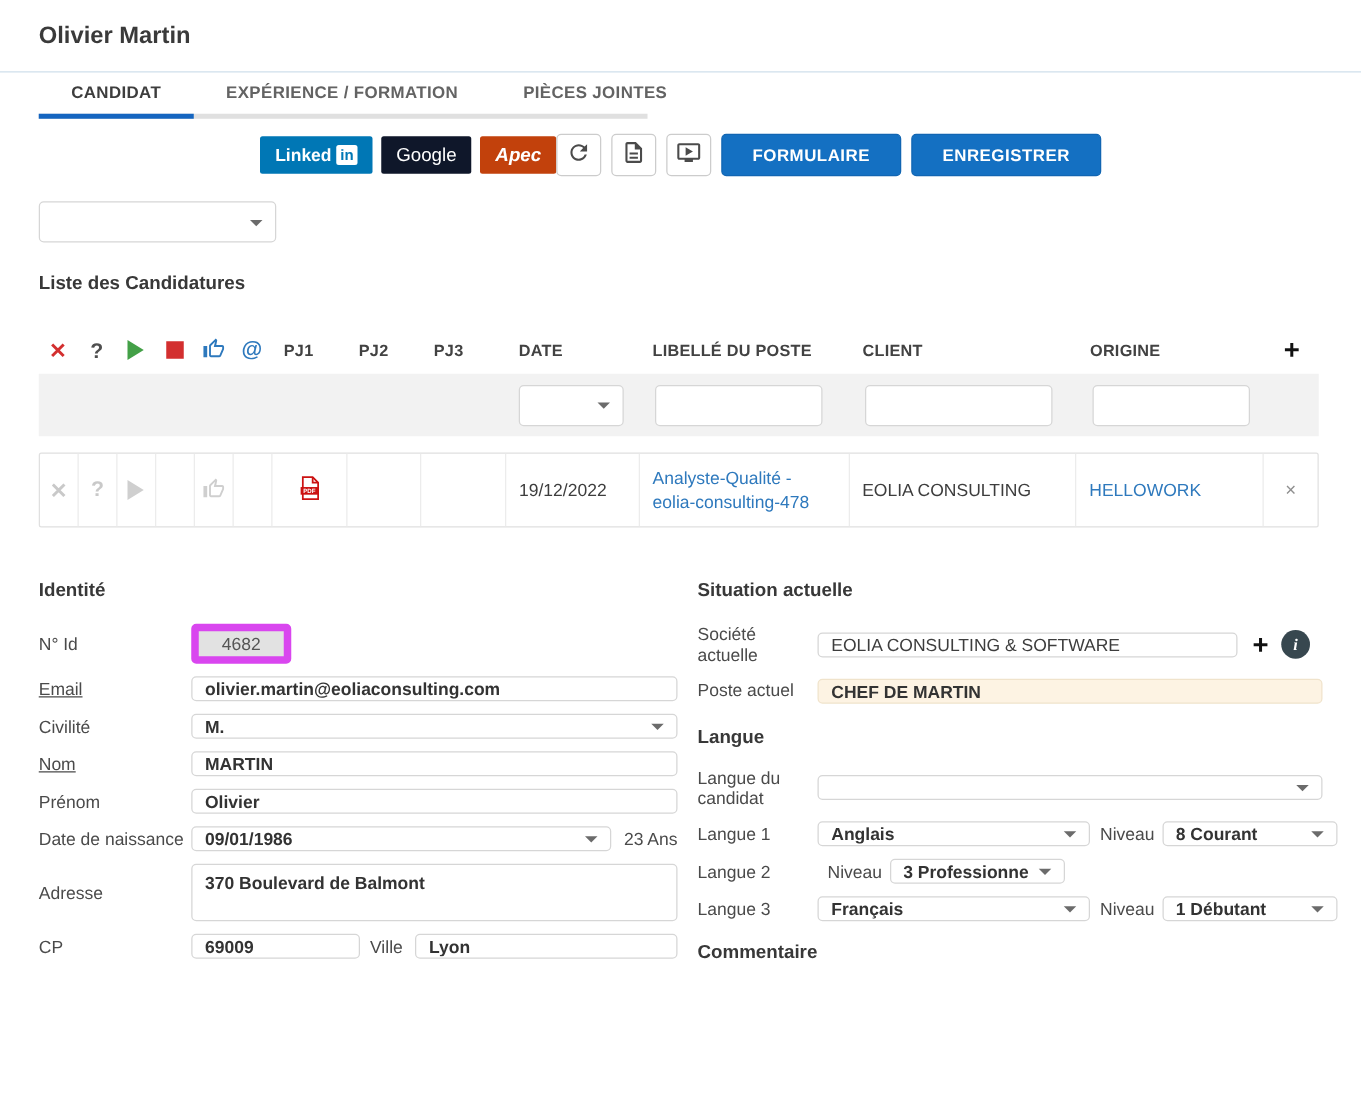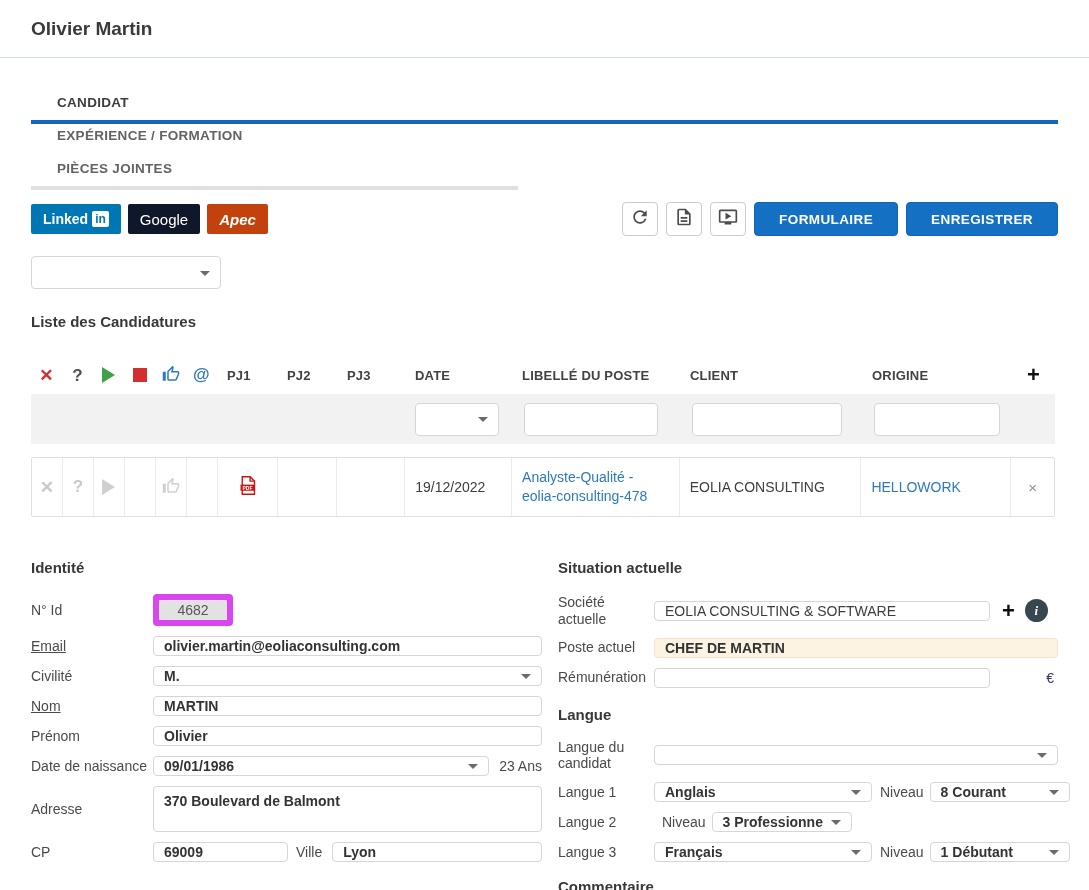--- a/index.html
+++ b/index.html
@@ -5,28 +5,28 @@
   * { box-sizing: border-box; margin: 0; padding: 0; }
   html,body { width:1089px; height:890px; overflow:hidden; background:#fff;
     font-family:"Liberation Sans", sans-serif; color:#3d3d3d; }
   .page { padding:0 31px; }
 
   
   .titlebar { height:58px; display:flex; align-items:center; border-bottom:1px solid #cfe0ec; margin:0 -31px; padding:0 31px; }
   .titlebar h1 { font-size:19px; font-weight:bold; color:#3a3a3a; }
 
   
-  .tabbar { margin-top:29px; position:relative; display:flex;flex-direction:column; }
+  .tabbar { position:relative; display:flex; }
   .tabbar .baseline { position:absolute; left:0; bottom:-4px; width:487px; height:4px; background:#e0e0e0; }
   .tab { font-size:13.5px; font-weight:bold; letter-spacing:.3px; color:#636363; padding:8px 26px 10px; position:relative; cursor:pointer; white-space:nowrap; }
   .tab.active { color:#3d3d3d; }
   .tab.active::after { content:""; position:absolute; left:0; right:0; bottom:-4px; height:4px; background:#1565c0; z-index:2; }
 
   
-  .actions-row { margin-top:16px; display:flex; justify-content:space-between; align-items:center; }
+  .actions-row { margin-top:16px; display:flex; justify-content:center; align-items:center; }
   .social { display:flex; gap:7px; }
   .sbtn { height:30px; border:none; border-radius:2px; color:#fff; font-weight:bold; font-size:14px; padding:0 12px; display:flex; align-items:center; gap:4px; cursor:pointer; font-family:"Liberation Sans",sans-serif; }
   .sbtn.linkedin { background:#0077b5; }
   .sbtn.linkedin .in-badge { background:#fff; color:#0077b5; border-radius:2px; font-size:12px; padding:1px 3px; font-weight:bold; }
   .sbtn.google { background:#0f172a; font-weight:normal; font-size:15px; }
   .sbtn.apec { background:#c2410c; font-style:italic; font-size:15px; }
   .right-actions { display:flex; gap:8px; align-items:center; }
   .icon-btn { width:36px; height:34px; background:#fff; border:1px solid #ccc; border-radius:4px; display:flex; align-items:center; justify-content:center; cursor:pointer; color:#4b4b4b; }
   .icon-btn svg { width:20px; height:20px; fill:currentColor; }
   .blue-btn { height:34px; background:#1470c2; border:1px solid #1165b2; border-radius:4px; color:#fff; font-weight:bold; font-size:13.5px; letter-spacing:.4px; padding:0 24px; cursor:pointer; font-family:"Liberation Sans",sans-serif; }
@@ -351,27 +351,20 @@
         </div>
       </div>
 
       <div class="frow">
         <span class="lab">Poste actuel</span>
         <div class="inp grow beige">
             <span class="val b">CHEF DE MARTIN</span>
           </div>
       </div>
 
-      <div class="frow">
-        <span class="lab">Rémunération</span>
-        <div class="inp soc-inp">
-            <span class="val b"></span>
-          </div>
-        <span class="eur">€</span>
-      </div>
 
       <div class="frow heading-row mt-sec">
           <h2 class="section">Langue</h2>
         </div>
 
       <div class="frow">
         <span class="lab">Langue du candidat</span>
         <div class="sel grow">
             <span class="val"></span>
           </div>

